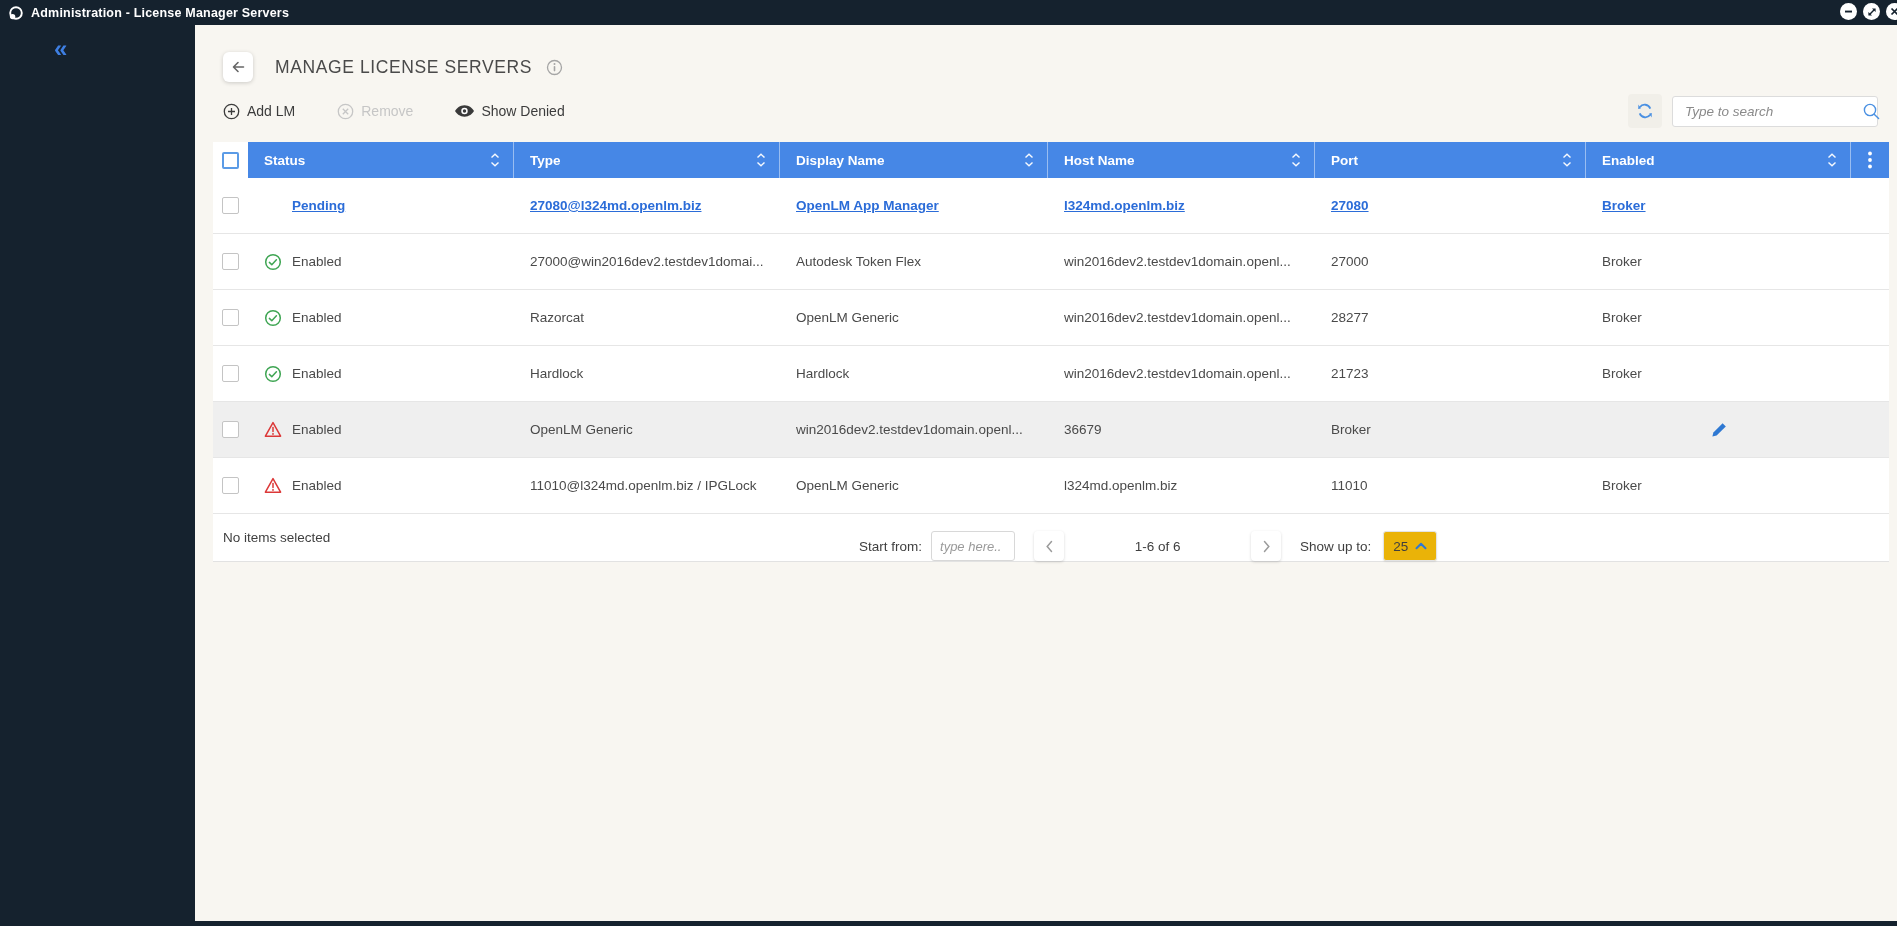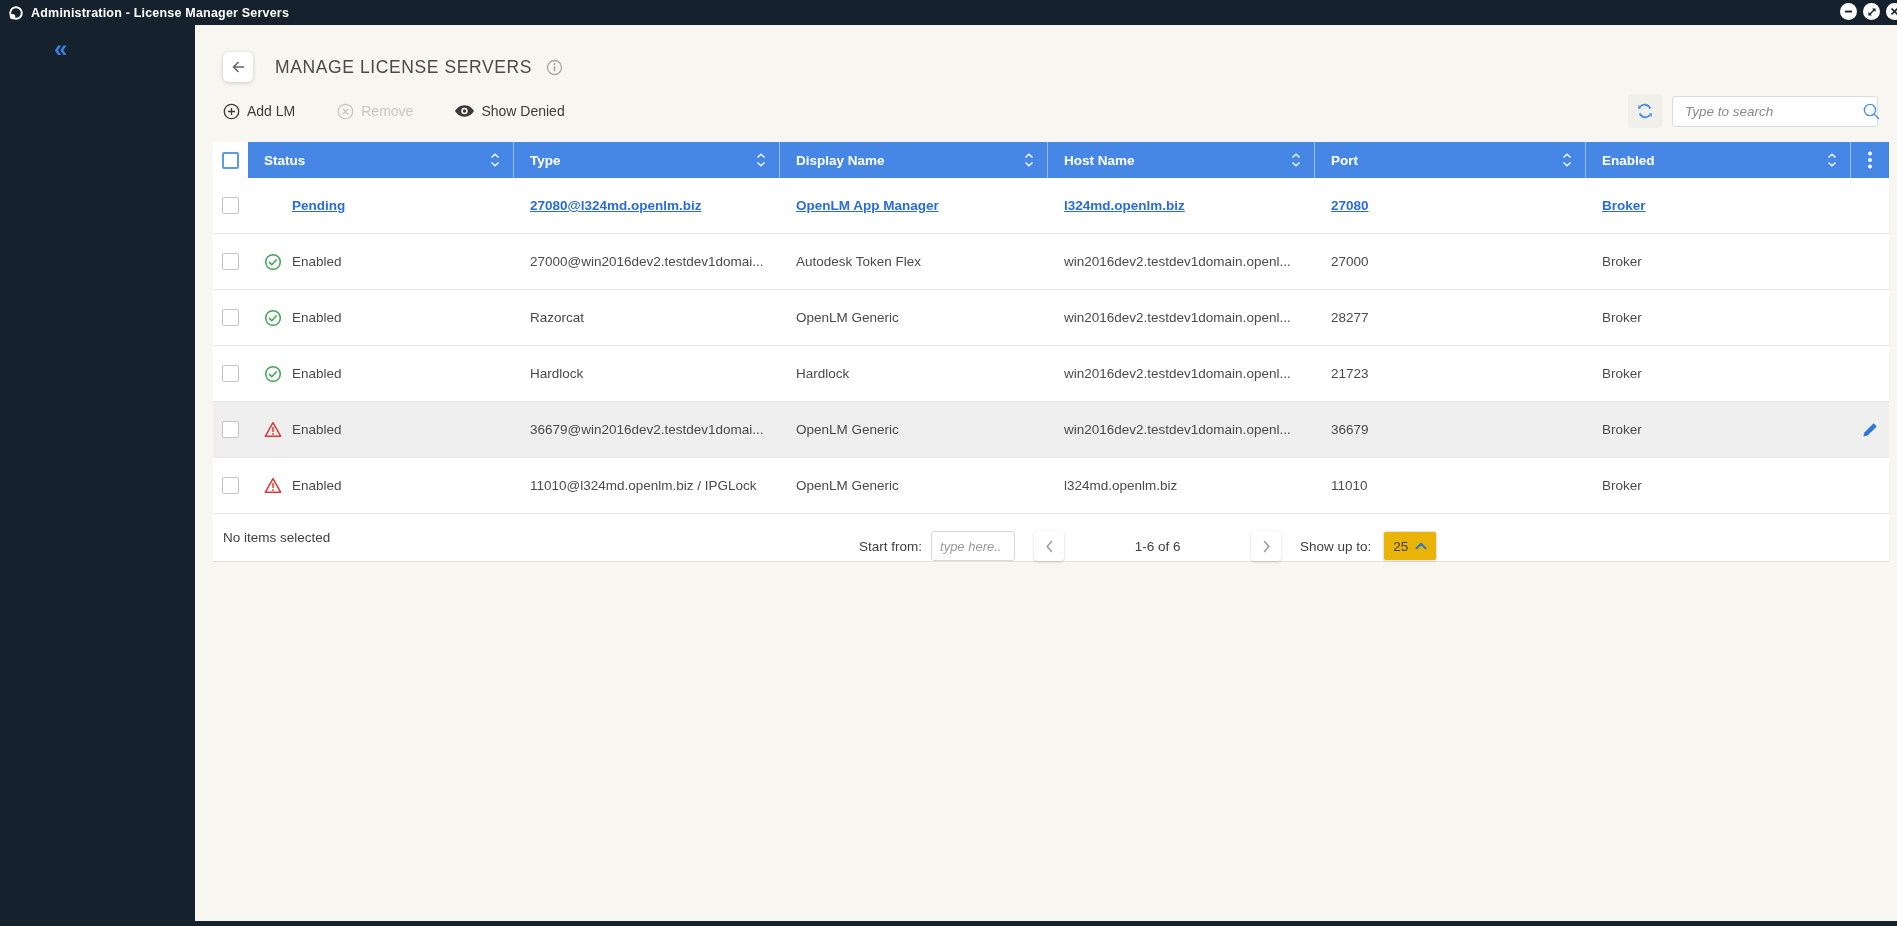--- a/index.html
+++ b/index.html
@@ -381,23 +381,20 @@
               <span class="status-icon">
                 <svg width="18" height="17" viewBox="0 0 18 17">
                   <path d="M9 1.6 L16.6 15.2 L1.4 15.2 Z" stroke="#dc3838" stroke-width="1.5" fill="none" stroke-linejoin="round"></path>
                   <line x1="9" y1="6.4" x2="9" y2="10.6" stroke="#dc3838" stroke-width="1.5" stroke-linecap="round"></line>
                   <circle cx="9" cy="12.9" r=".95" fill="#dc3838"></circle>
                 </svg>
               </span>
               <span class="cell-text">Enabled</span>
             </div>
     <div class="td">
-              <span class="cell-text">36679@win2016dev2.testdev1domai...</span>
-            </div>
-    <div class="td">
               <span class="cell-text">OpenLM Generic</span>
             </div>
     <div class="td">
               <span class="cell-text">win2016dev2.testdev1domain.openl...</span>
             </div>
     <div class="td">
               <span class="cell-text">36679</span>
             </div>
     <div class="td">
               <span class="cell-text">Broker</span>

